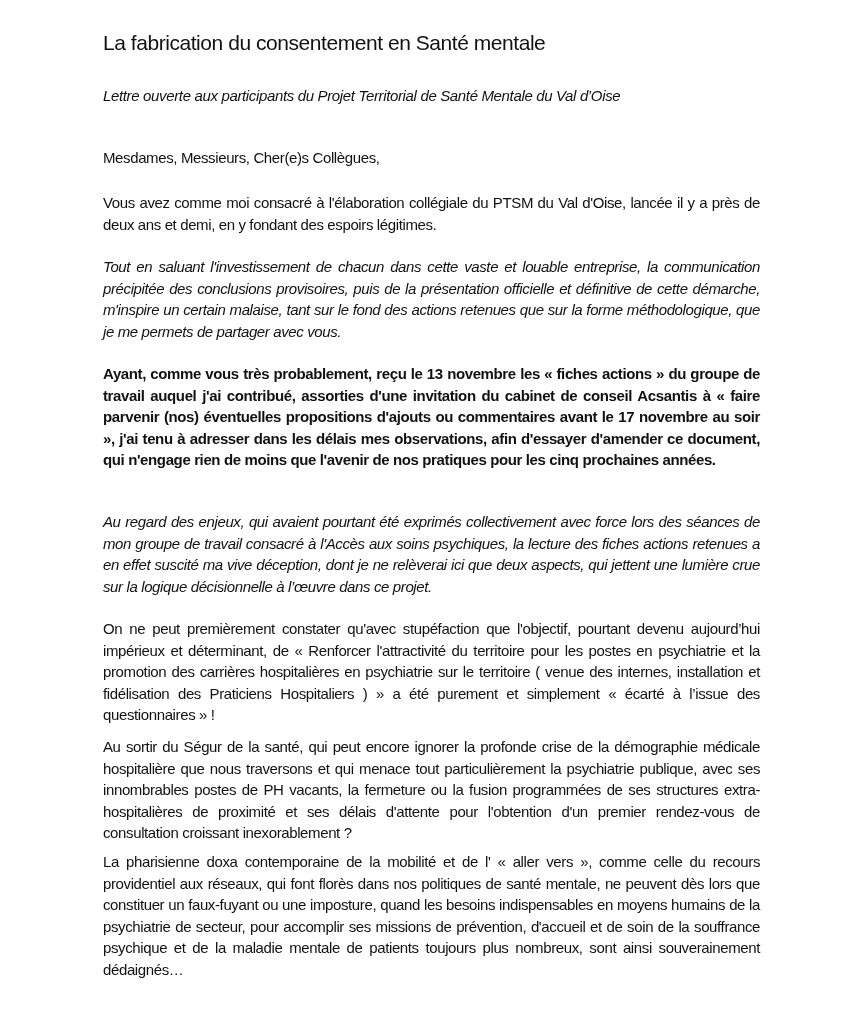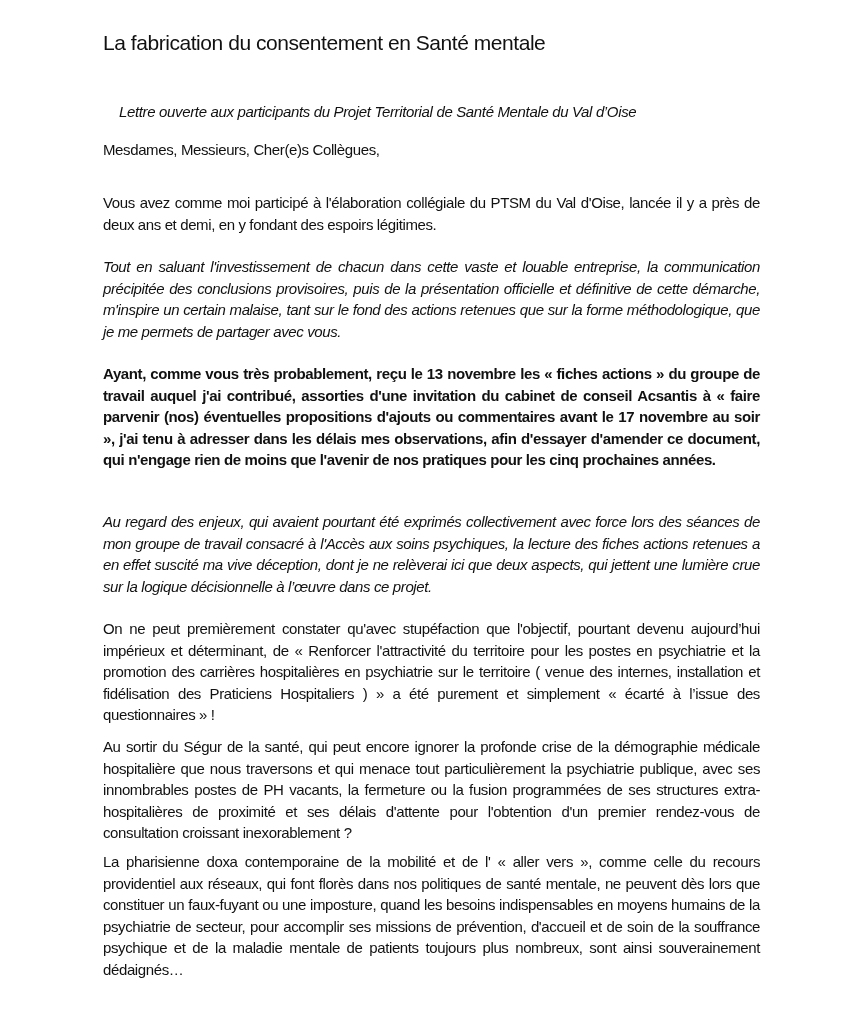--- a/index.html
+++ b/index.html
@@ -33,50 +33,50 @@
       color: #111;
     }
     .subtitle {
       position: absolute;
       top: 87px;
       left: 0;
       font-size: 15px;
       font-style: italic;
       letter-spacing: -0.35px;
       white-space: nowrap;
-      margin: 16px;
+      margin: 0;
       color: #111;
     }
     .body-text {
       position: absolute;
       left: 0;
       width: 657px;
       font-size: 15px;
       line-height: 21.6px;
       letter-spacing: -0.38px;
       text-align: justify;
       margin: 0;
       color: #111;
     }
-    .salutation { top: 139px; white-space: nowrap; }
+    .salutation { top: 147px; white-space: nowrap; }
     .p1 { top: 192px; }
     .p2 { top: 256px; font-style: italic; }
     .p3 { top: 363px; font-weight: bold; }
     .p4 { top: 511px; font-style: italic; }
     .p5 { top: 618px; }
     .p6 { top: 736px; }
     .p7 { top: 851px; }
   </style>
 </head>
 <body>
 
 <div class="page">
   <h1 class="title">La fabrication du consentement en Santé mentale</h1>
   <p class="subtitle">Lettre ouverte aux participants du Projet Territorial de Santé Mentale du Val d’Oise</p>
   <p class="body-text salutation">Mesdames, Messieurs, Cher(e)s Collègues,</p>
-  <p class="body-text p1">Vous avez comme moi participé à l'élaboration collégiale du PTSM du Val d'Oise, lancée il y a près de deux ans et demi, en y fondant des espoirs légitimes.</p>
+  <p class="body-text p1">Vous avez comme moi consacré à l'élaboration collégiale du PTSM du Val d'Oise, lancée il y a près de deux ans et demi, en y fondant des espoirs légitimes.</p>
   <p class="body-text p2">Tout en saluant l'investissement de chacun dans cette vaste et louable entreprise, la communication précipitée des conclusions provisoires, puis de la présentation officielle et définitive de cette démarche, m'inspire un certain malaise, tant sur le fond des actions retenues que sur la forme méthodologique, que je me permets de partager avec vous.</p>
   <p class="body-text p3">Ayant, comme vous très probablement, reçu le 13 novembre les « fiches actions » du groupe de travail auquel j'ai contribué, assorties d'une invitation du cabinet de conseil Acsantis à « faire parvenir (nos) éventuelles propositions d'ajouts ou commentaires avant le 17 novembre au soir », j'ai tenu à adresser dans les délais mes observations, afin d'essayer d'amender ce document, qui n'engage rien de moins que l'avenir de nos pratiques pour les cinq prochaines années.</p>
   <p class="body-text p4">Au regard des enjeux, qui avaient pourtant été exprimés collectivement avec force lors des séances de mon groupe de travail consacré à l'Accès aux soins psychiques, la lecture des fiches actions retenues a en effet suscité ma vive déception, dont je ne relèverai ici que deux aspects, qui jettent une lumière crue sur la logique décisionnelle à l’œuvre dans ce projet.</p>
   <p class="body-text p5">On ne peut premièrement constater qu'avec stupéfaction que l'objectif, pourtant devenu aujourd’hui impérieux et déterminant, de « Renforcer l'attractivité du territoire pour les postes en psychiatrie et la promotion des carrières hospitalières en psychiatrie sur le territoire ( venue des internes, installation et fidélisation des Praticiens Hospitaliers ) » a été purement et simplement « écarté à l’issue des questionnaires » !</p>
   <p class="body-text p6">Au sortir du Ségur de la santé, qui peut encore ignorer la profonde crise de la démographie médicale hospitalière que nous traversons et qui menace tout particulièrement la psychiatrie publique, avec ses innombrables postes de PH vacants, la fermeture ou la fusion programmées de ses structures extra-hospitalières de proximité et ses délais d'attente pour l'obtention d'un premier rendez-vous de consultation croissant inexorablement ?</p>
   <p class="body-text p7">La pharisienne doxa contemporaine de la mobilité et de l' « aller vers », comme celle du recours providentiel aux réseaux, qui font florès dans nos politiques de santé mentale, ne peuvent dès lors que constituer un faux-fuyant ou une imposture, quand les besoins indispensables en moyens humains de la psychiatrie de secteur, pour accomplir ses missions de prévention, d'accueil et de soin de la souffrance psychique et de la maladie mentale de patients toujours plus nombreux, sont ainsi souverainement dédaignés…</p>
 </div>
 
 </body></html>

